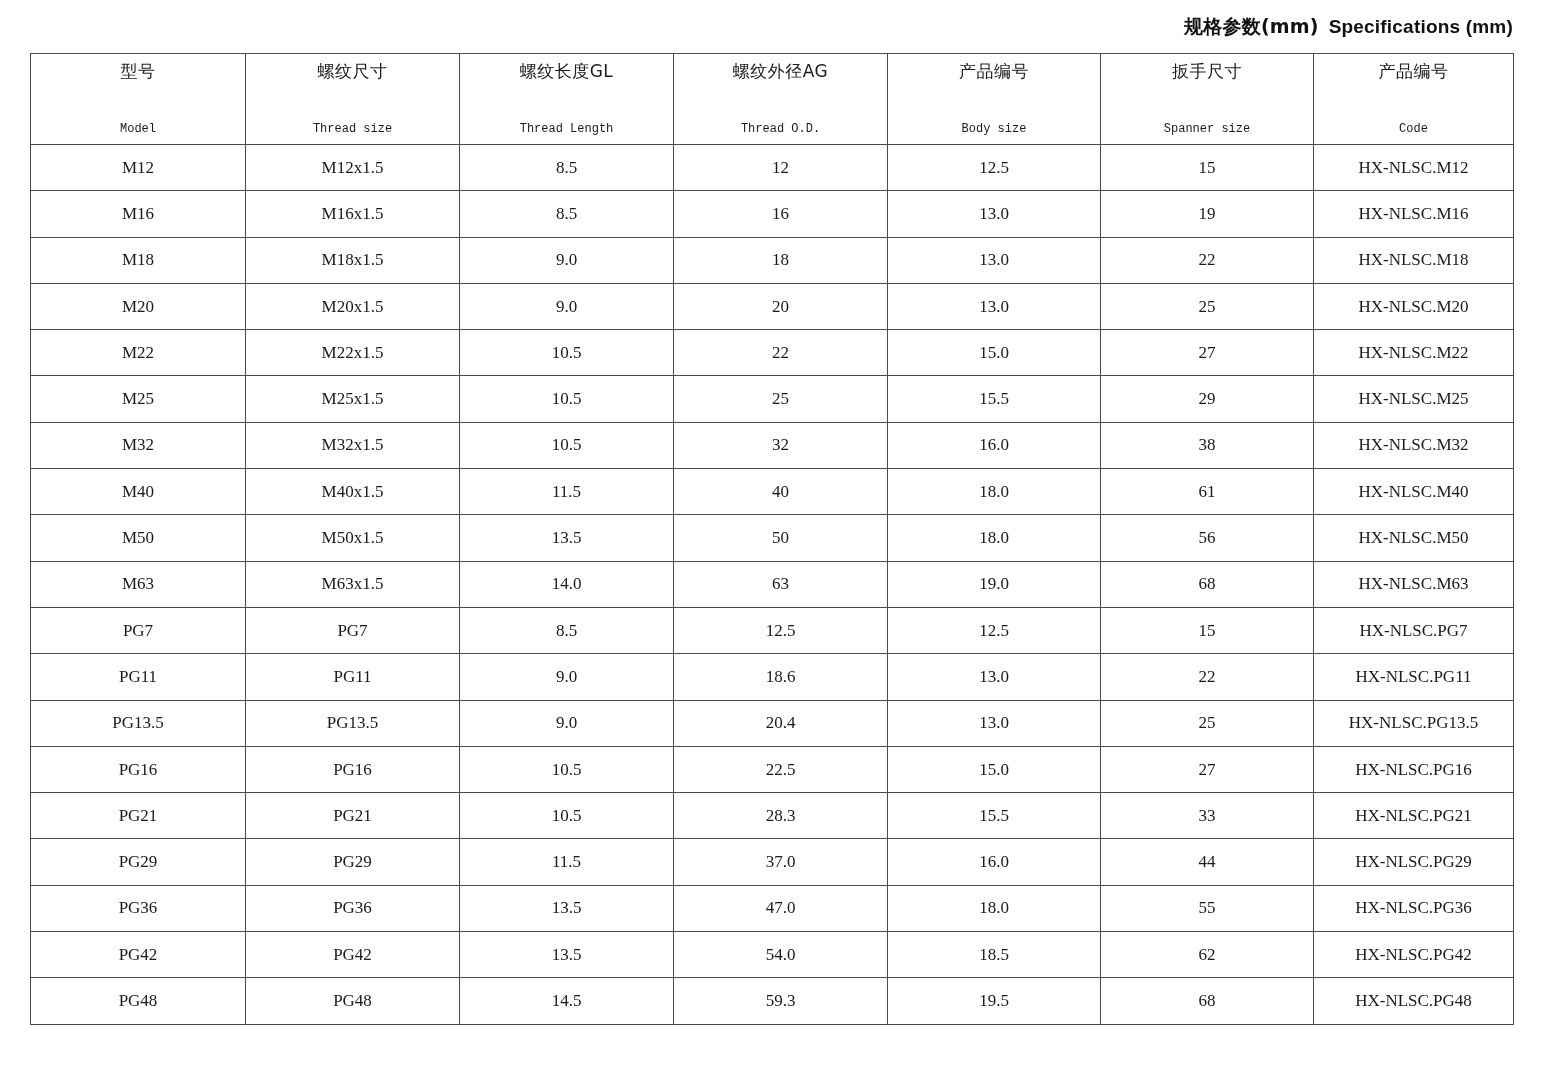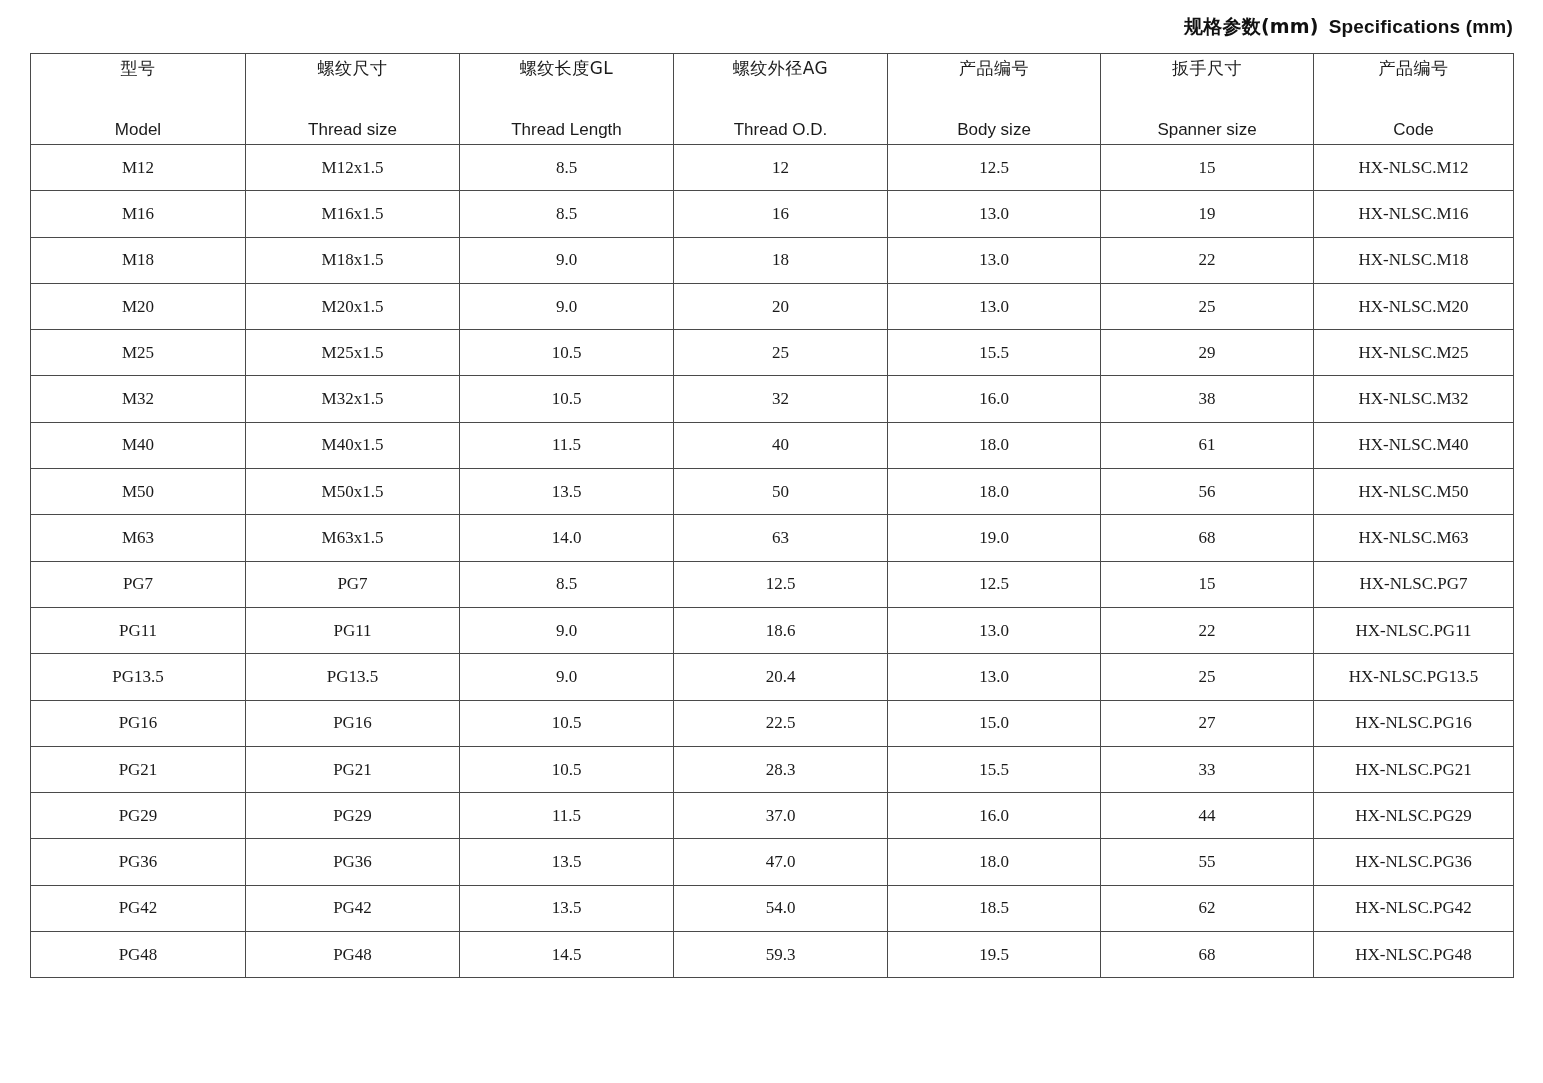--- a/index.html
+++ b/index.html
@@ -53,22 +53,22 @@
     line-height: 1.45;
   }
   thead .hdr-cn {
     display: block;
     font-family: "DejaVu Sans", sans-serif;
     font-size: 17px;
     letter-spacing: 0.5px;
   }
   thead .hdr-en {
     display: block;
-    font-family: Liberation Sans, sans-serif;
-    font-size: 17px;
+    font-family: Liberation Mono, monospace;
+    font-size: 12px;
     margin-top: 37px;
   }
   table.spec tbody td {
     height: 45.3px;
     font-size: 17px;
     white-space: nowrap;
   }
   col.c0 { width: 215px; }
   col.c1 { width: 214px; }
   col.c2 { width: 214px; }
@@ -159,20 +159,29 @@
         <tr>
           <td>M20</td>
           <td>M20x1.5</td>
           <td>9.0</td>
           <td>20</td>
           <td>13.0</td>
           <td>25</td>
           <td>HX-NLSC.M20</td>
         </tr>
         <tr>
+          <td>M22</td>
+          <td>M22x1.5</td>
+          <td>10.5</td>
+          <td>22</td>
+          <td>15.0</td>
+          <td>27</td>
+          <td>HX-NLSC.M22</td>
+        </tr>
+        <tr>
           <td>M25</td>
           <td>M25x1.5</td>
           <td>10.5</td>
           <td>25</td>
           <td>15.5</td>
           <td>29</td>
           <td>HX-NLSC.M25</td>
         </tr>
         <tr>
           <td>M32</td>

